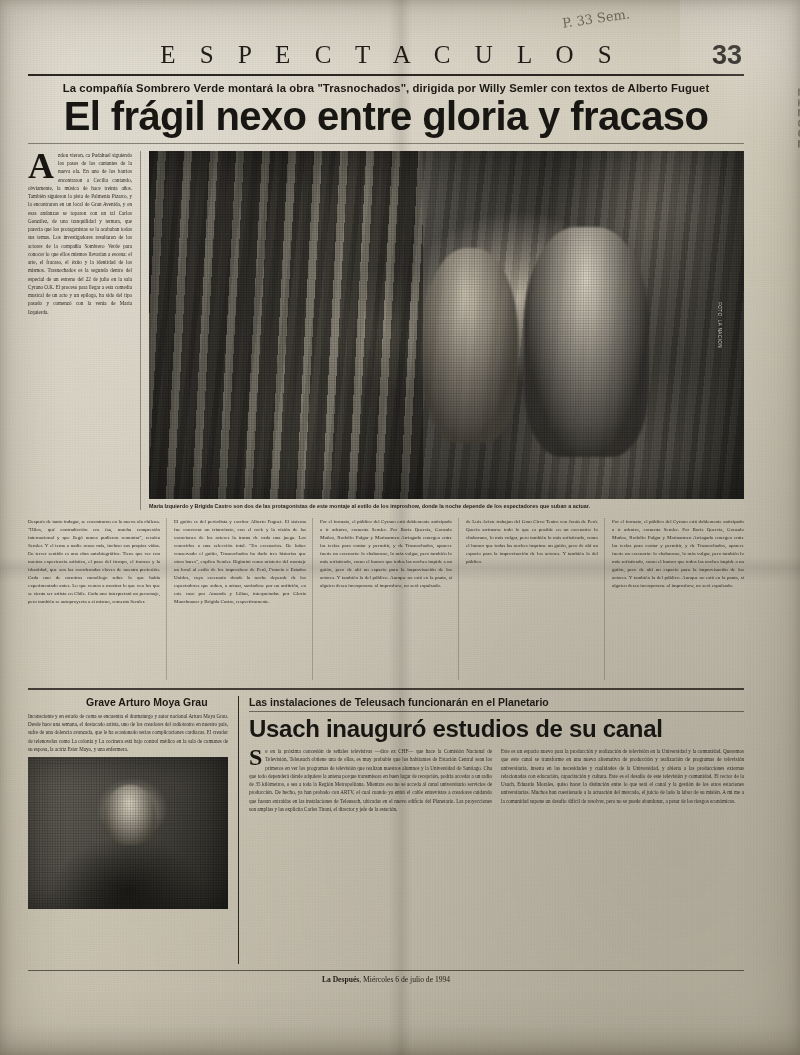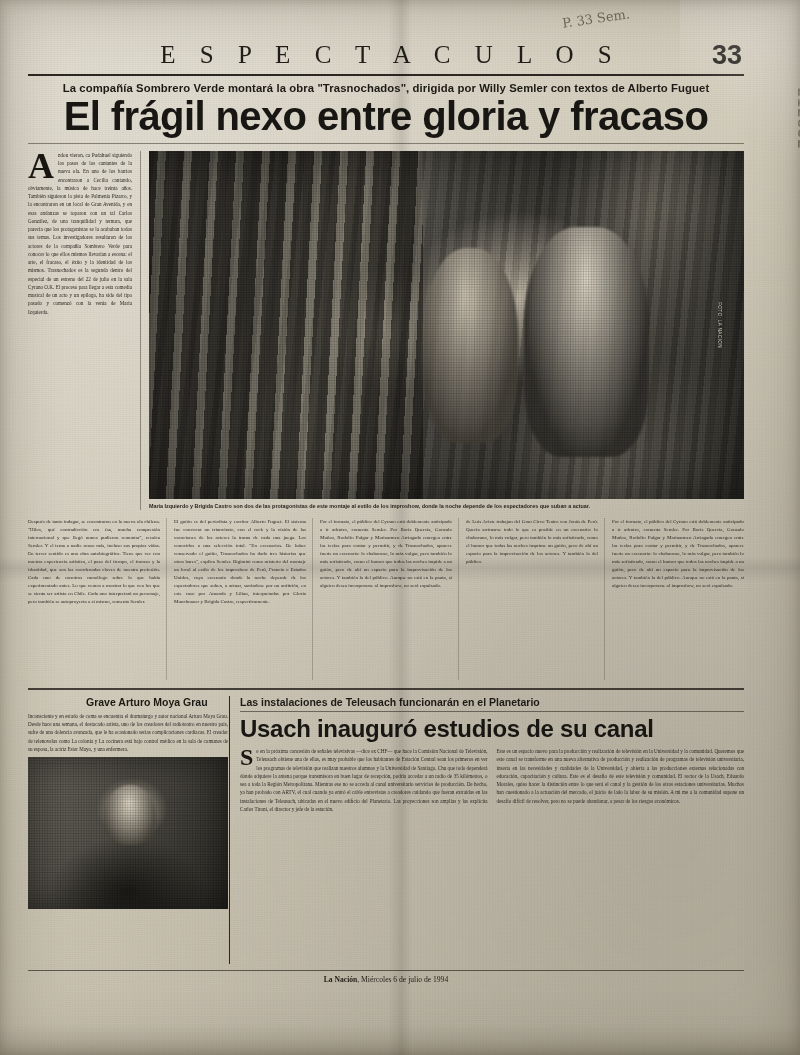--- a/index.html
+++ b/index.html
@@ -233,21 +233,21 @@
   
   #rule-lower { height: 2px; background:#2a2620; margin-top: 8px; opacity:.85; }
 
   #lower {
     display: flex;
     margin-top: 6px;
     height: 268px;
   }
   #lower-left {
     width: 200px;
-    padding-right: 1px;
+    padding-right: 10px;
     border-right: 1.5px solid #2a2620;
   }
   #obit-title {
     font-family: "Liberation Sans", sans-serif;
     font-weight: 700; font-size: 10.5px; line-height: 1.15;
     color: #1b1812; margin-bottom: 4px; padding-left: 58px;
   }
   #photo-portrait {
     position: relative;
     width: 100%; height: 152px; margin: 4px 0 5px 0;
@@ -396,21 +396,21 @@
           </div>
           <div>
             <div class="body-txt">Este es un espacio nuevo para la producción y realización de televisión en la Universidad y la comunidad. Queremos que este canal se transforme en una nueva alternativa de producción y realización de programas de televisión universitaria, inserta en las necesidades y cualidades de la Universidad, y abierta a las producciones externas relacionadas con educación, capacitación y cultura. Este es el desafío de este televisión y comunidad. El rector de la Usach, Eduardo Morales, quiso hacer la distinción entre lo que será el canal y la gestión de los otros estaciones universitarias. Muchos han cuestionado a la actuación del mercado, el juicio de lado la labor de su misión. A mi me a la comunidad supone un desafío difícil de resolver, pero no se puede abandonar, a pesar de los riesgos económicos.</div>
           </div>
         </div>
       </div>
     </div>
 
     <div id="footer-rule"></div>
     <div id="footer">
-      <b>La Nación</b><span>, Miércoles 6 de julio de 1994</span>
+      <b>La Después</b><span>, Miércoles 6 de julio de 1994</span>
     </div>
 
   </div>
 
   <div class="hand" id="hand-top">P. 33
 Sem.</div>
   <div class="hand" id="hand-side">212832</div>
 
   <div class="crease" id="crease-v"></div>
   <div class="crease" id="crease-h"></div>

